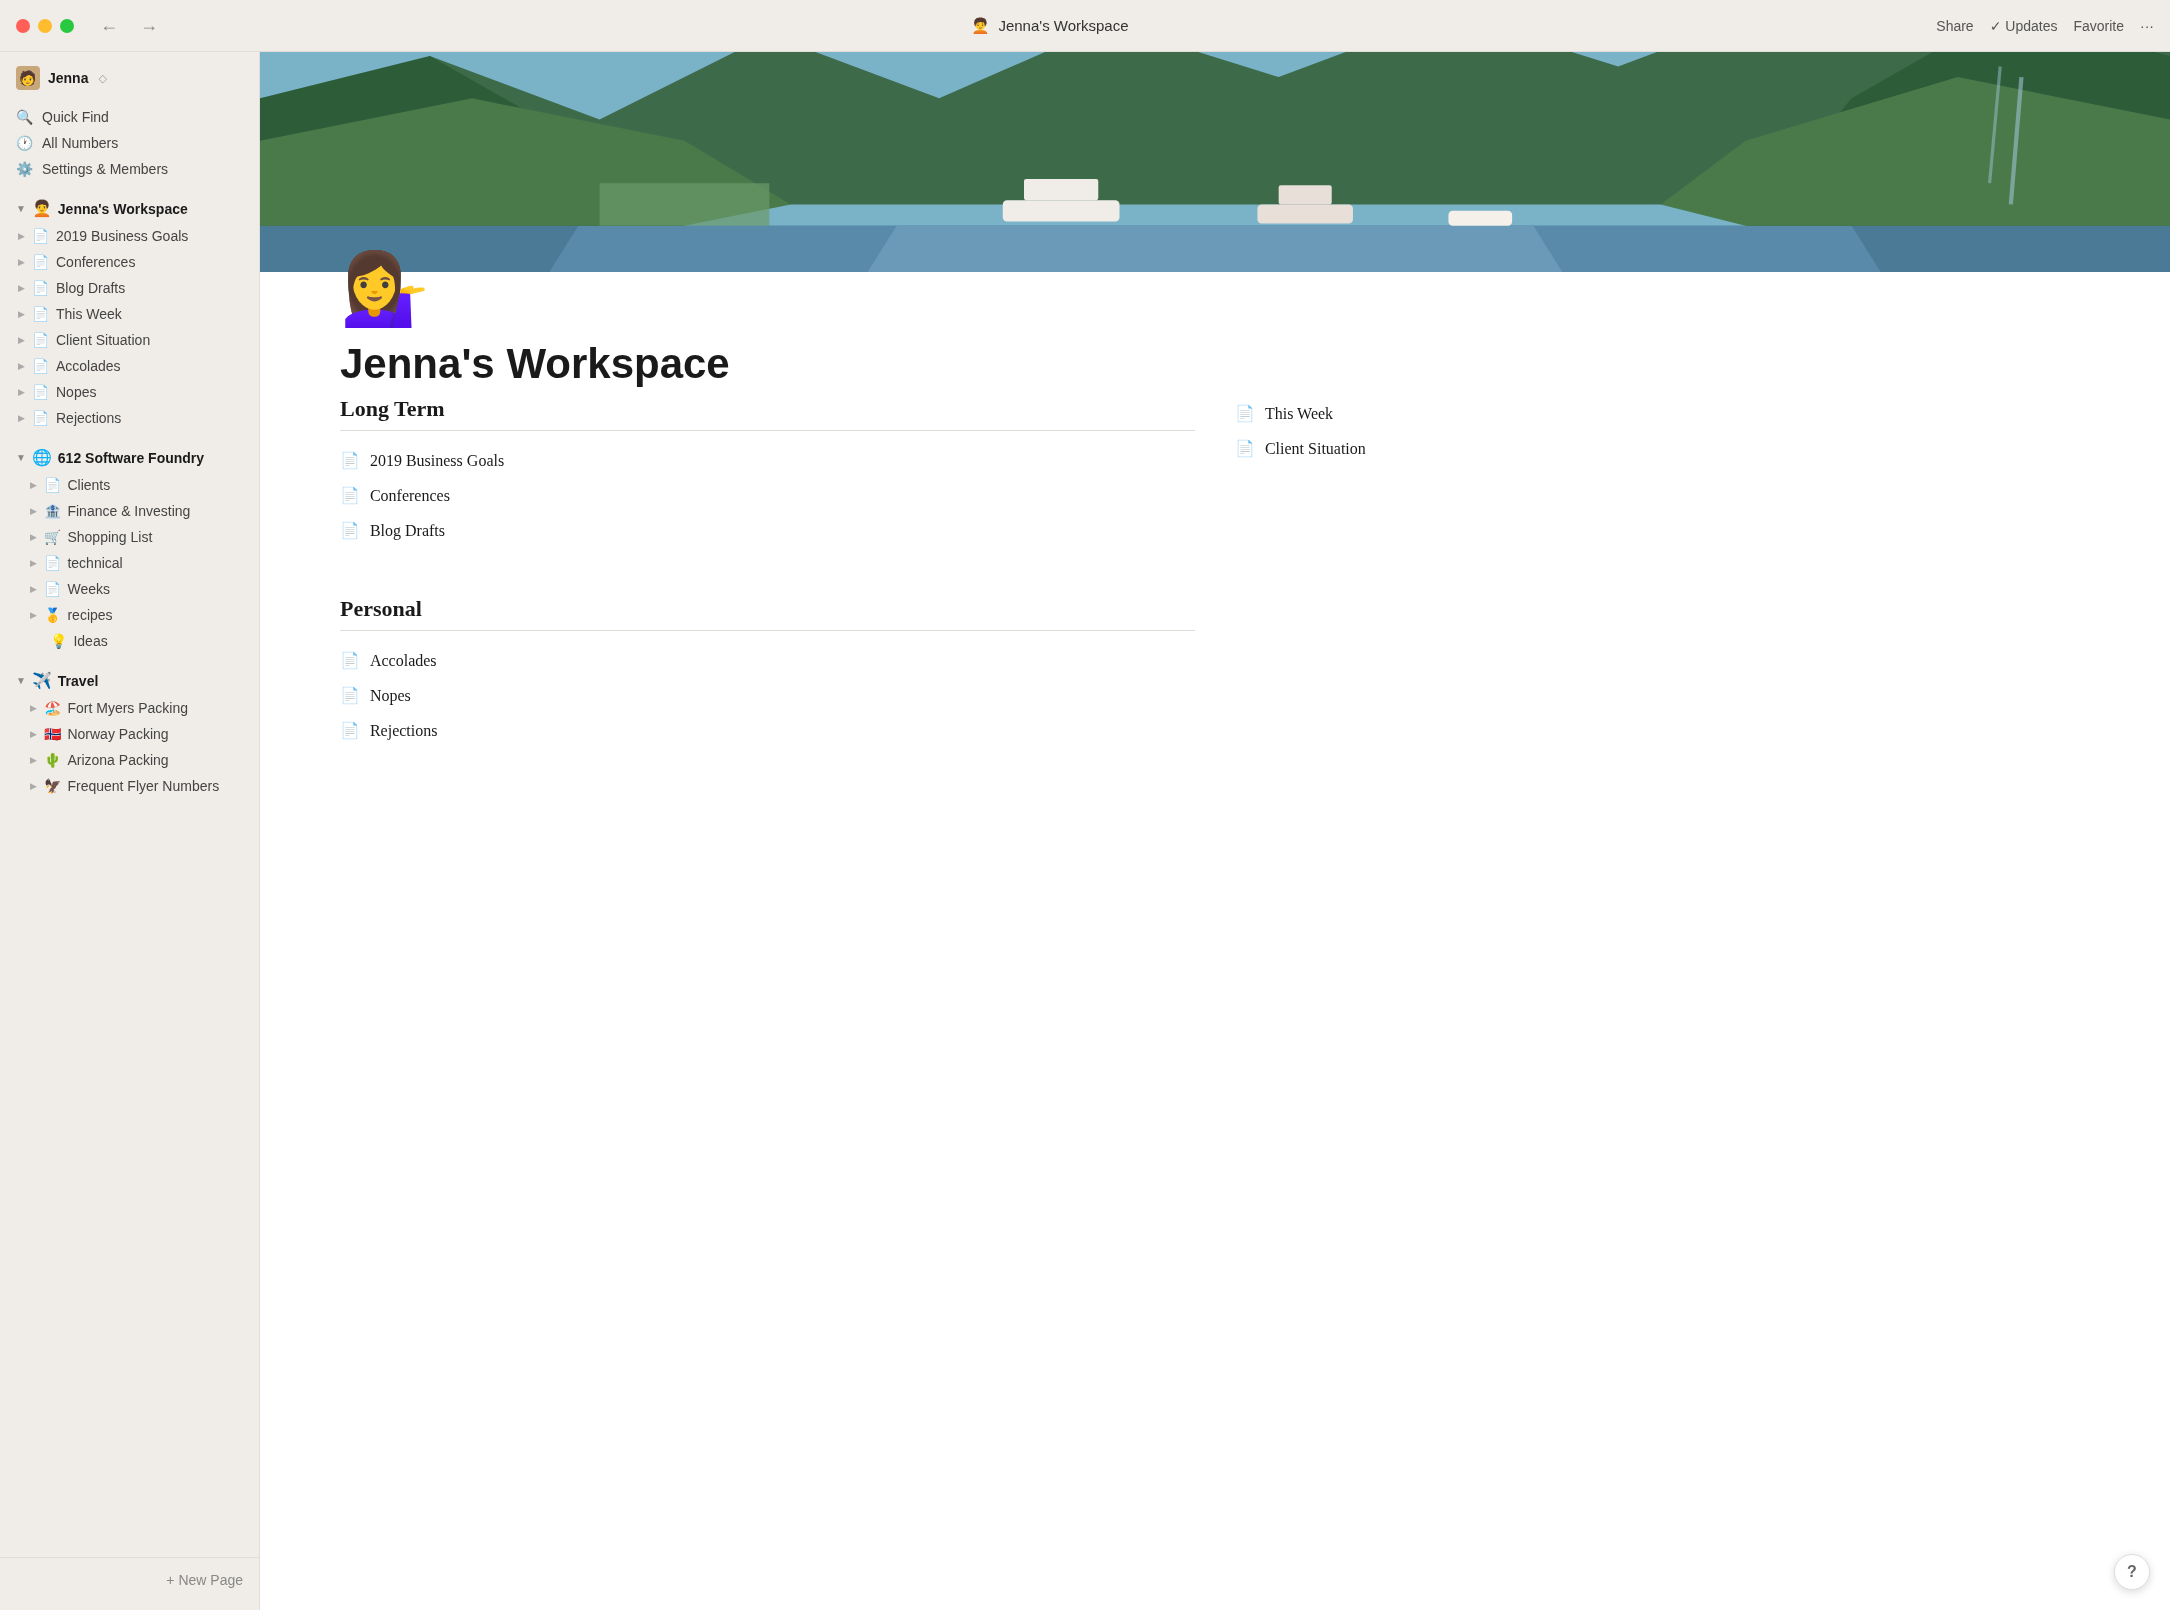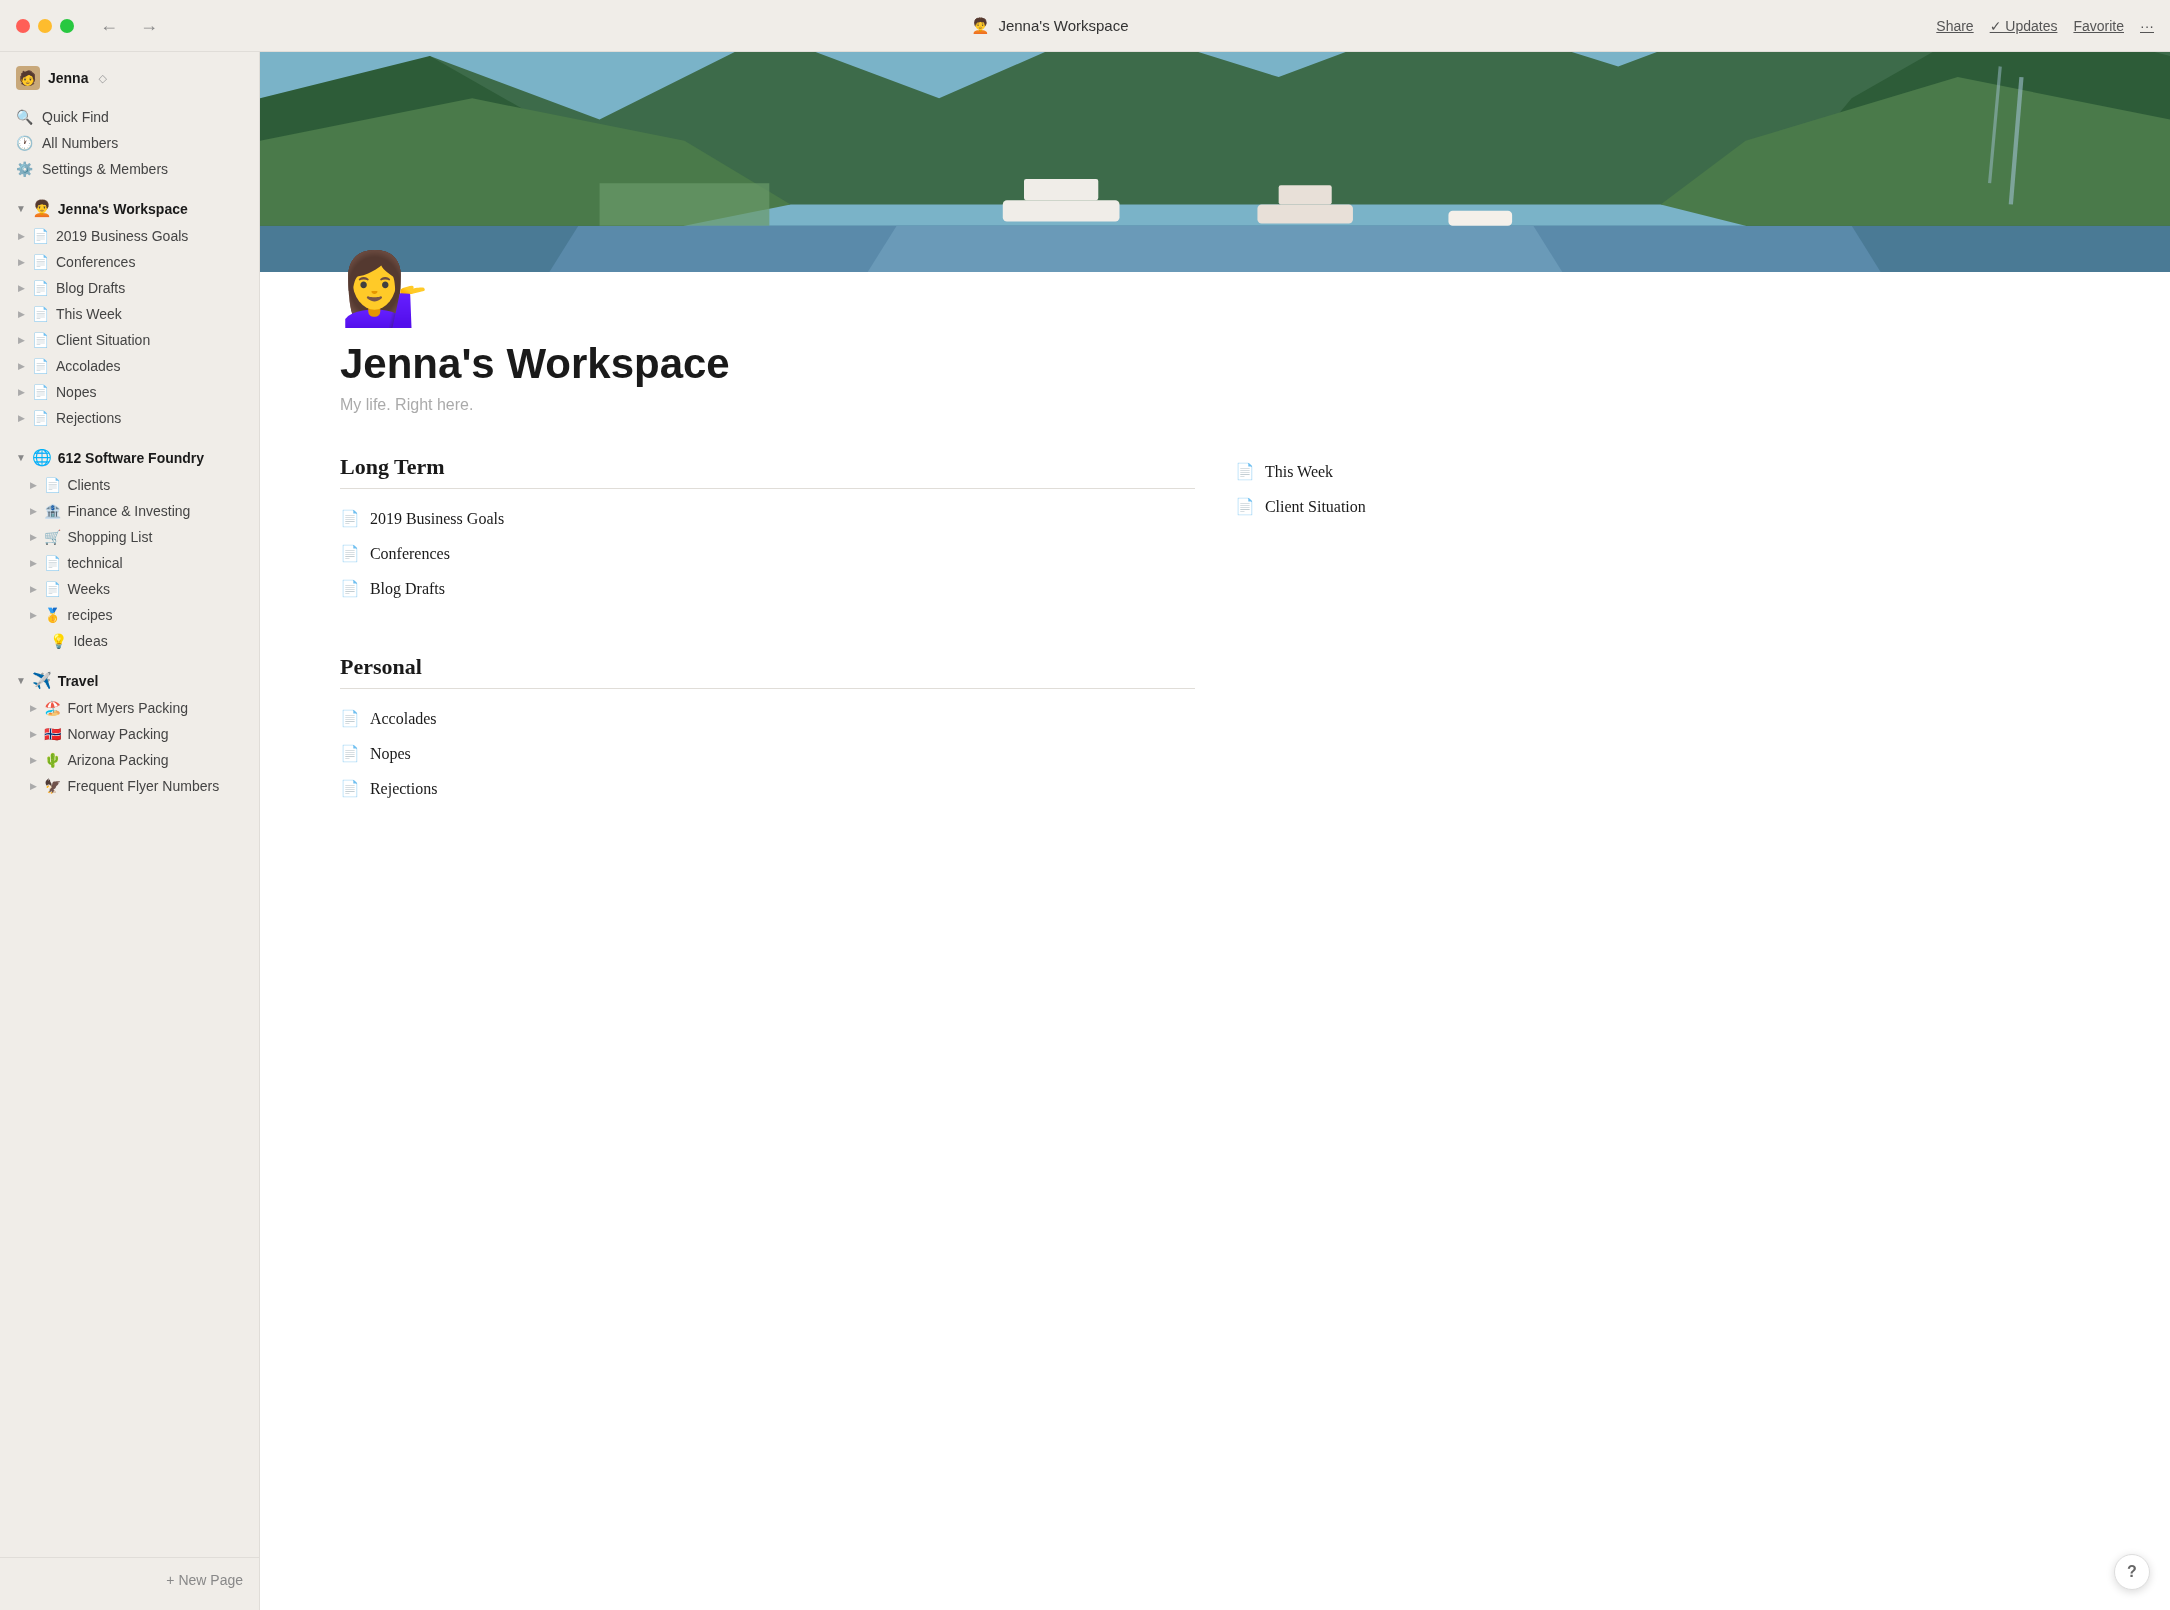--- a/index.html
+++ b/index.html
@@ -18,21 +18,21 @@
     }
     .traffic-lights { display: flex; gap: 8px; align-items: center; }
     .traffic-light { width: 14px; height: 14px; border-radius: 50%; }
     .tl-red { background: #ff5f57; }
     .tl-yellow { background: #febc2e; }
     .tl-green { background: #28c840; }
     .titlebar-nav { display: flex; gap: 10px; margin-left: 8px; }
     .nav-btn { background: none; border: none; cursor: pointer; font-size: 18px; color: #888; padding: 2px 6px; }
     .titlebar-title { display: flex; align-items: center; gap: 8px; flex: 1; justify-content: center; font-size: 15px; color: #333; font-weight: 500; }
     .titlebar-actions { display: flex; align-items: center; gap: 16px; }
-    .titlebar-action-btn { background: none; border: none; cursor: pointer; font-size: 14px; color: #555; font-weight: 500; display: flex; align-items: center; gap: 4px; text-decoration: underline; }
+    .titlebar-action-btn { background: none; border: none; cursor: pointer; font-size: 14px; color: #555; font-weight: 500; display: flex; align-items: center; gap: 4px; }
 
     
     .app-layout { display: flex; flex: 1; overflow: hidden; }
 
     
     .sidebar {
       width: 260px;
       background: #f0ede8;
       border-right: 1px solid #e0ddd8;
       display: flex;
@@ -498,21 +498,20 @@
         <rect x="160" y="120" width="80" height="20" fill="#6a9a6a" opacity="0.7"></rect>
 
         <line x1="830" y1="70" x2="825" y2="130" stroke="#a0c0d0" stroke-width="2" opacity="0.6"></line>
         <line x1="820" y1="65" x2="815" y2="120" stroke="#a0c0d0" stroke-width="1.5" opacity="0.5"></line>
       </svg>
     </div>
 
     <div class="page-header">
       <span class="page-icon">💁‍♀️</span>
       <h1 class="page-title">Jenna's Workspace</h1>
-      <p class="page-subtitle">My life. Right here.</p>
     </div>
 
     <div class="page-body">
       <div class="content-columns">
 
         <div class="content-section">
           <h2>Long Term</h2>
           <ul class="content-link-list">
             <li class="content-link-item">
               <span class="content-link-icon">📄</span>

